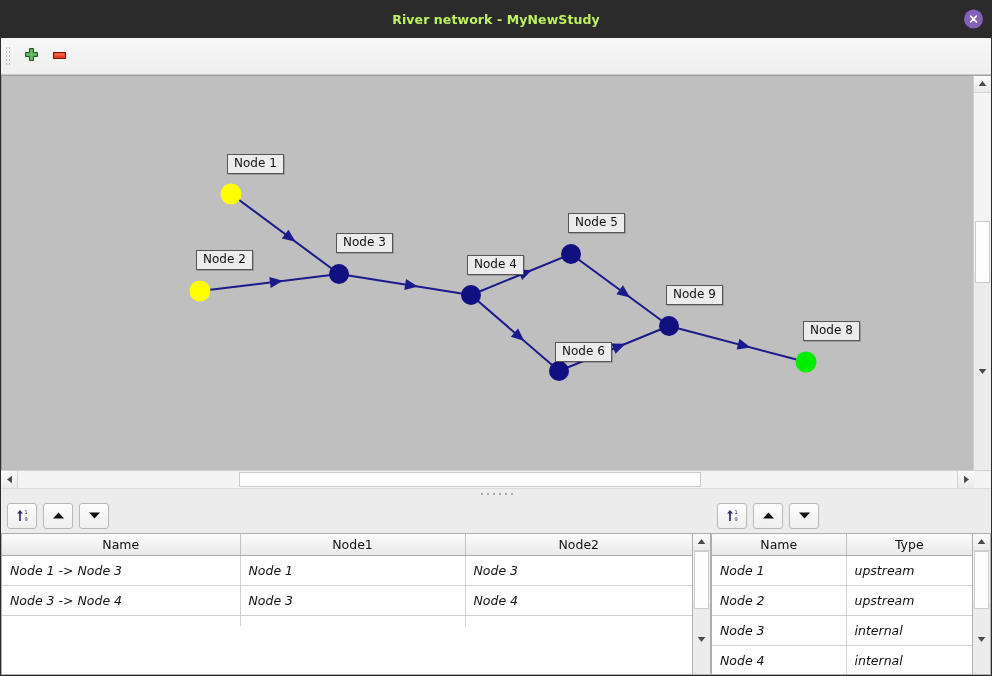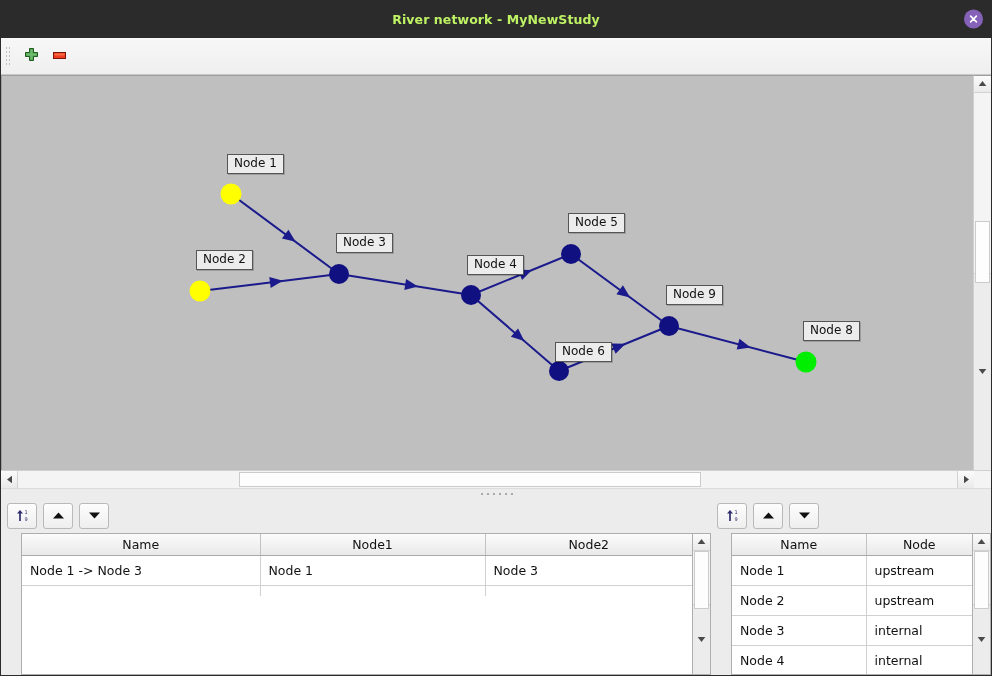--- a/index.html
+++ b/index.html
@@ -174,21 +174,20 @@
     display: flex; align-items: center; justify-content: center;
     cursor: pointer;
   }
 
   .table-area { flex: 1 1 auto; display: flex; min-height: 0; padding: 0 0 0 0; }
   .table-scroll-host {
     flex: 1 1 auto; display: flex; flex-direction: column; min-width: 0;
     border: 1px solid #aeaeae;
     background: #fff;
     overflow: hidden;
-    margin-left: 20px;
   }
   table.grid { border-collapse: collapse; width: 100%; table-layout: fixed; }
   table.grid thead th {
     background: linear-gradient(#fbfbfb, #e9e9e9);
     border-right: 1px solid #c2c2c2;
     border-bottom: 1px solid #a9a9a9;
     font-weight: normal;
     font-size: 12.5px;
     color: #111;
     height: 21px;
@@ -200,20 +199,21 @@
     border-right: 1px solid #d0d0d0;
     border-bottom: 1px solid #d0d0d0;
     font-size: 12.5px;
     color: #111;
     height: 29px;
     padding: 0 8px;
     background: #fff;
     white-space: nowrap;
     overflow: hidden;
     text-overflow: ellipsis;
+    font-style: italic;
   }
   table.grid tbody td:last-child { border-right: none; }
   table.grid tbody tr.spacer td { height: 10px; border-bottom: none; }
 
   .table-vscroll {
     width: 17px; flex: 0 0 17px;
     background: #f4f4f4;
     display: flex; flex-direction: column;
     border: 1px solid #aeaeae; border-left: none;
   }
@@ -364,20 +364,25 @@
                 <th>Node1</th>
                 <th>Node2</th>
               </tr>
             </thead>
             <tbody id="branches-body">
                 <tr>
                   <td>Node 1 -&gt; Node 3</td>
                   <td>Node 1</td>
                   <td>Node 3</td>
                 </tr>
+                <tr>
+                  <td>Node 3 -&gt; Node 4</td>
+                  <td>Node 3</td>
+                  <td>Node 4</td>
+                </tr>
                 <tr class="spacer">
                   <td></td>
                   <td></td>
                   <td></td>
                 </tr>
               </tbody>
           </table>
         </div>
         <div class="table-vscroll">
           <div class="sb-arrow">
@@ -421,21 +426,21 @@
       <div class="table-area">
         <div class="table-scroll-host">
           <table class="grid">
             <colgroup>
                 <col style="width:134px">
                 <col style="width:auto">
               </colgroup>
             <thead>
               <tr>
                 <th>Name</th>
-                <th>Node</th>
+                <th>Type</th>
               </tr>
             </thead>
             <tbody id="nodes-body">
                 <tr>
                   <td>Node 1</td>
                   <td>upstream</td>
                 </tr>
                 <tr>
                   <td>Node 2</td>
                   <td>upstream</td>

